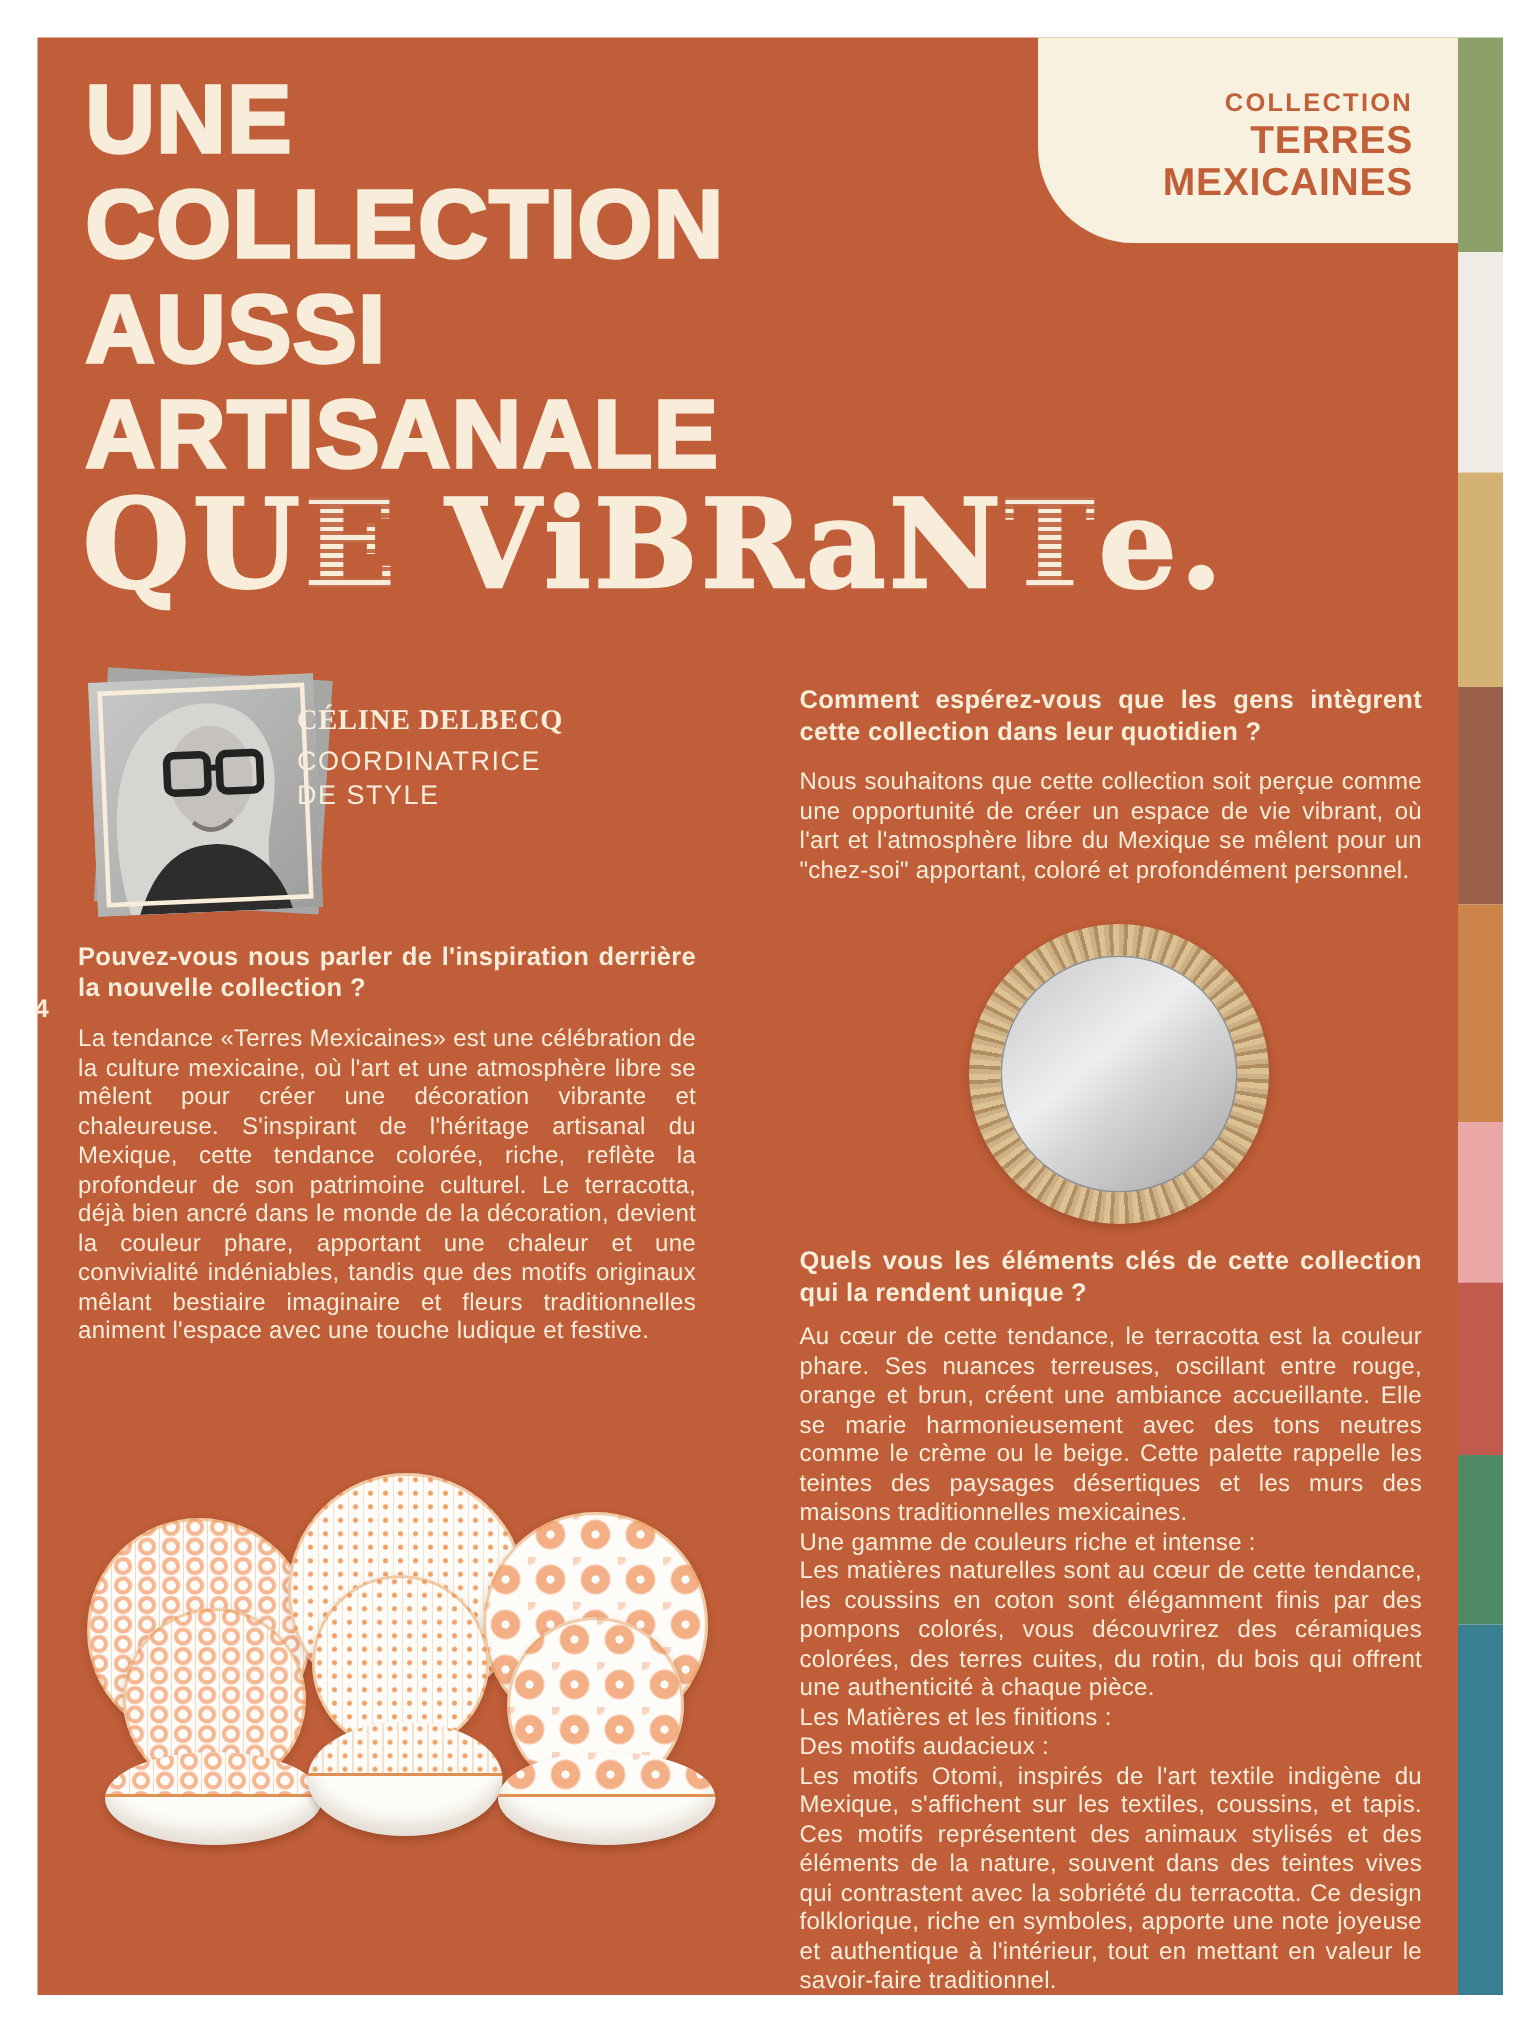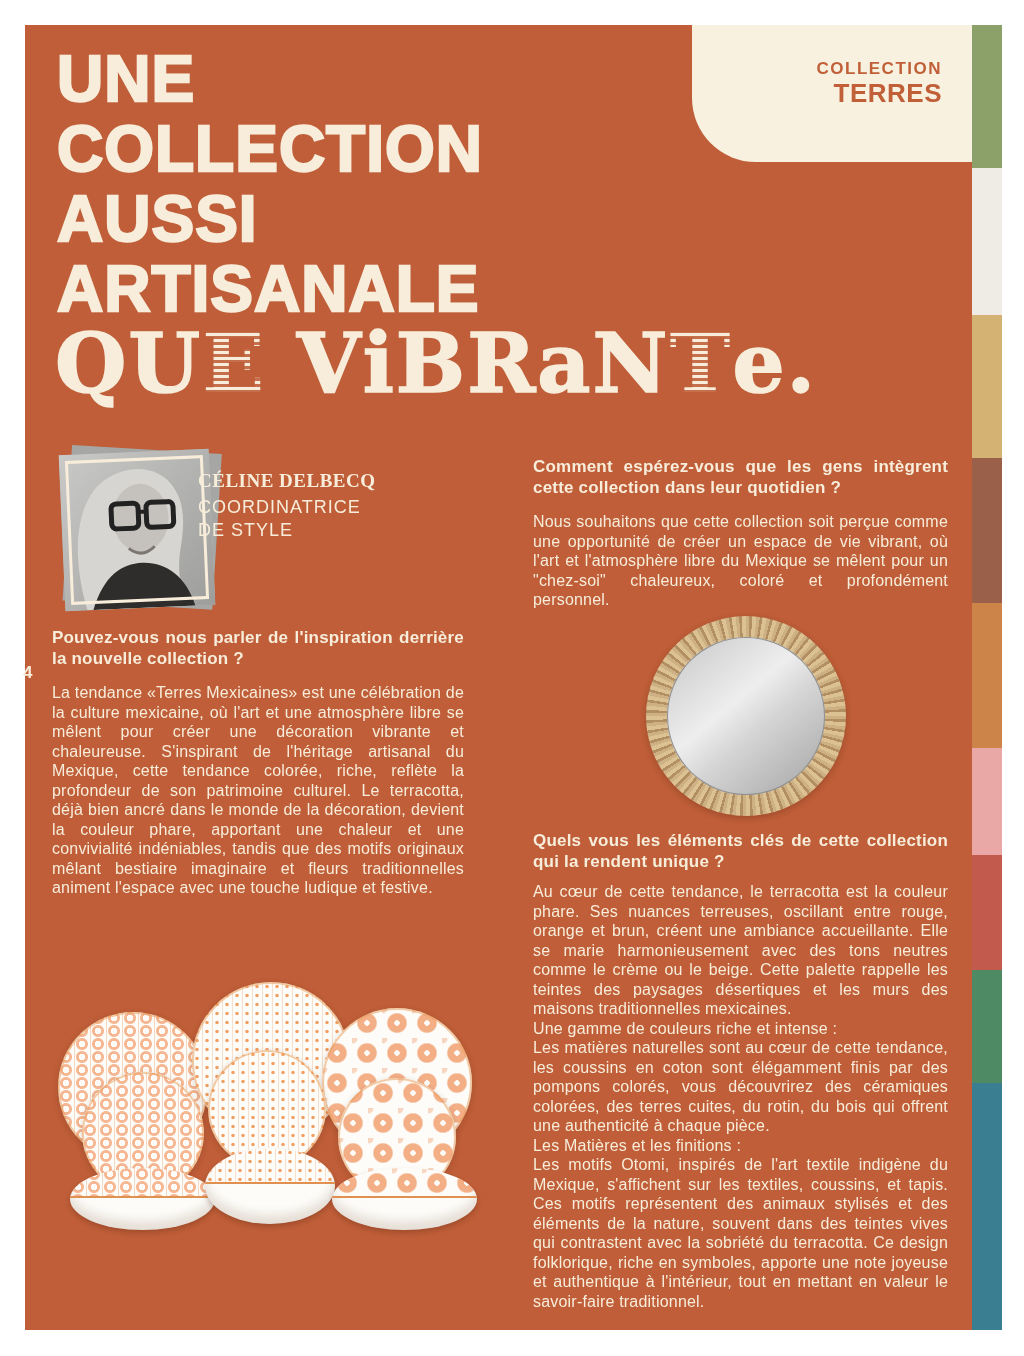--- a/index.html
+++ b/index.html
@@ -110,20 +110,21 @@
     <div class="swatch" style="background: rgb(205, 132, 73); height: 145px;"></div>
     <div class="swatch" style="background: rgb(233, 168, 166); height: 107px;"></div>
     <div class="swatch" style="background: rgb(194, 90, 77); height: 115px;"></div>
     <div class="swatch" style="background: rgb(78, 138, 99); height: 113px;"></div>
     <div class="swatch" style="background: rgb(57, 127, 145); height: 247px;"></div>
   </div>
 
 <div class="badge">
   <div class="badge-eyebrow">COLLECTION</div>
   <div class="badge-name">TERRES</div>
+  <div class="badge-name">MEXICAINES</div>
 </div>
 
 <div class="block-title">
     <div>UNE</div>
     <div>COLLECTION</div>
     <div>AUSSI</div>
     <div>ARTISANALE</div>
   </div>
 
 <div class="display-title"><span class="dl">Q</span><span class="dl">U</span><span class="dl striped">E</span><span class="dl">&nbsp;</span><span class="dl">V</span><span class="dl">i</span><span class="dl">B</span><span class="dl">R</span><span class="dl">a</span><span class="dl">N</span><span class="dl striped">T</span><span class="dl">e</span><span class="dl">.</span></div>
@@ -156,32 +157,33 @@
   <div>COORDINATRICE</div>
   <div>DE STYLE</div>
 </div>
 
 <div class="page-number">4</div>
 
 <div class="question" id="q-left">Pouvez-vous nous parler de l'inspiration derrière la nouvelle collection ?</div>
 <div class="answer" id="a-left">La tendance «Terres Mexicaines» est une célébration de la culture mexicaine, où l'art et une atmosphère libre se mêlent pour créer une décoration vibrante et chaleureuse. S'inspirant de l'héritage artisanal du Mexique, cette tendance colorée, riche, reflète la profondeur de son patrimoine culturel. Le terracotta, déjà bien ancré dans le monde de la décoration, devient la couleur phare, apportant une chaleur et une convivialité indéniables, tandis que des motifs originaux mêlant bestiaire imaginaire et fleurs traditionnelles animent l'espace avec une touche ludique et festive.</div>
 
 <div class="question" id="q-right1">Comment espérez-vous que les gens intègrent cette collection dans leur quotidien ?</div>
-<div class="answer" id="a-right1">Nous souhaitons que cette collection soit perçue comme une opportunité de créer un espace de vie vibrant, où l'art et l'atmosphère libre du Mexique se mêlent pour un "chez-soi" chaleureux, coloré et profondément personnel.</div>
+<div class="answer" id="a-right1">Nous souhaitons que cette collection soit perçue comme une opportunité de créer un espace de vie vibrant, où l'art et l'atmosphère libre du Mexique se mêlent pour un "chez-soi" apportant, coloré et profondément personnel.</div>
 
 <div class="mirror">
   <div class="mirror-glass"></div>
 </div>
 
 <div class="question" id="q-right2">Quels vous les éléments clés de cette collection qui la rendent unique ?</div>
 <div class="answer" id="a-right2">
     <p>Au cœur de cette tendance, le terracotta est la couleur phare. Ses nuances terreuses, oscillant entre rouge, orange et brun, créent une ambiance accueillante. Elle se marie harmonieusement avec des tons neutres comme le crème ou le beige. Cette palette rappelle les teintes des paysages désertiques et les murs des maisons traditionnelles mexicaines.</p>
     <p>Une gamme de couleurs riche et intense :</p>
     <p>Les matières naturelles sont au cœur de cette tendance, les coussins en coton sont élégamment finis par des pompons colorés, vous découvrirez des céramiques colorées, des terres cuites, du rotin, du bois qui offrent une authenticité à chaque pièce.</p>
     <p>Les Matières et les finitions :</p>
+    <p>Des motifs audacieux :</p>
     <p>Les motifs Otomi, inspirés de l'art textile indigène du Mexique, s'affichent sur les textiles, coussins, et tapis. Ces motifs représentent des animaux stylisés et des éléments de la nature, souvent dans des teintes vives qui contrastent avec la sobriété du terracotta. Ce design folklorique, riche en symboles, apporte une note joyeuse et authentique à l'intérieur, tout en mettant en valeur le savoir-faire traditionnel.</p>
   </div>
 
 <div class="dishes">
   <div class="plate pattern-a" id="plate-bl"></div>
   <div class="plate pattern-b" id="plate-bc"></div>
   <div class="plate pattern-c" id="plate-br"></div>
   <div class="plate pattern-a" id="plate-ml"></div>
   <div class="plate pattern-b" id="plate-mc"></div>
   <div class="plate pattern-c" id="plate-mr"></div>

